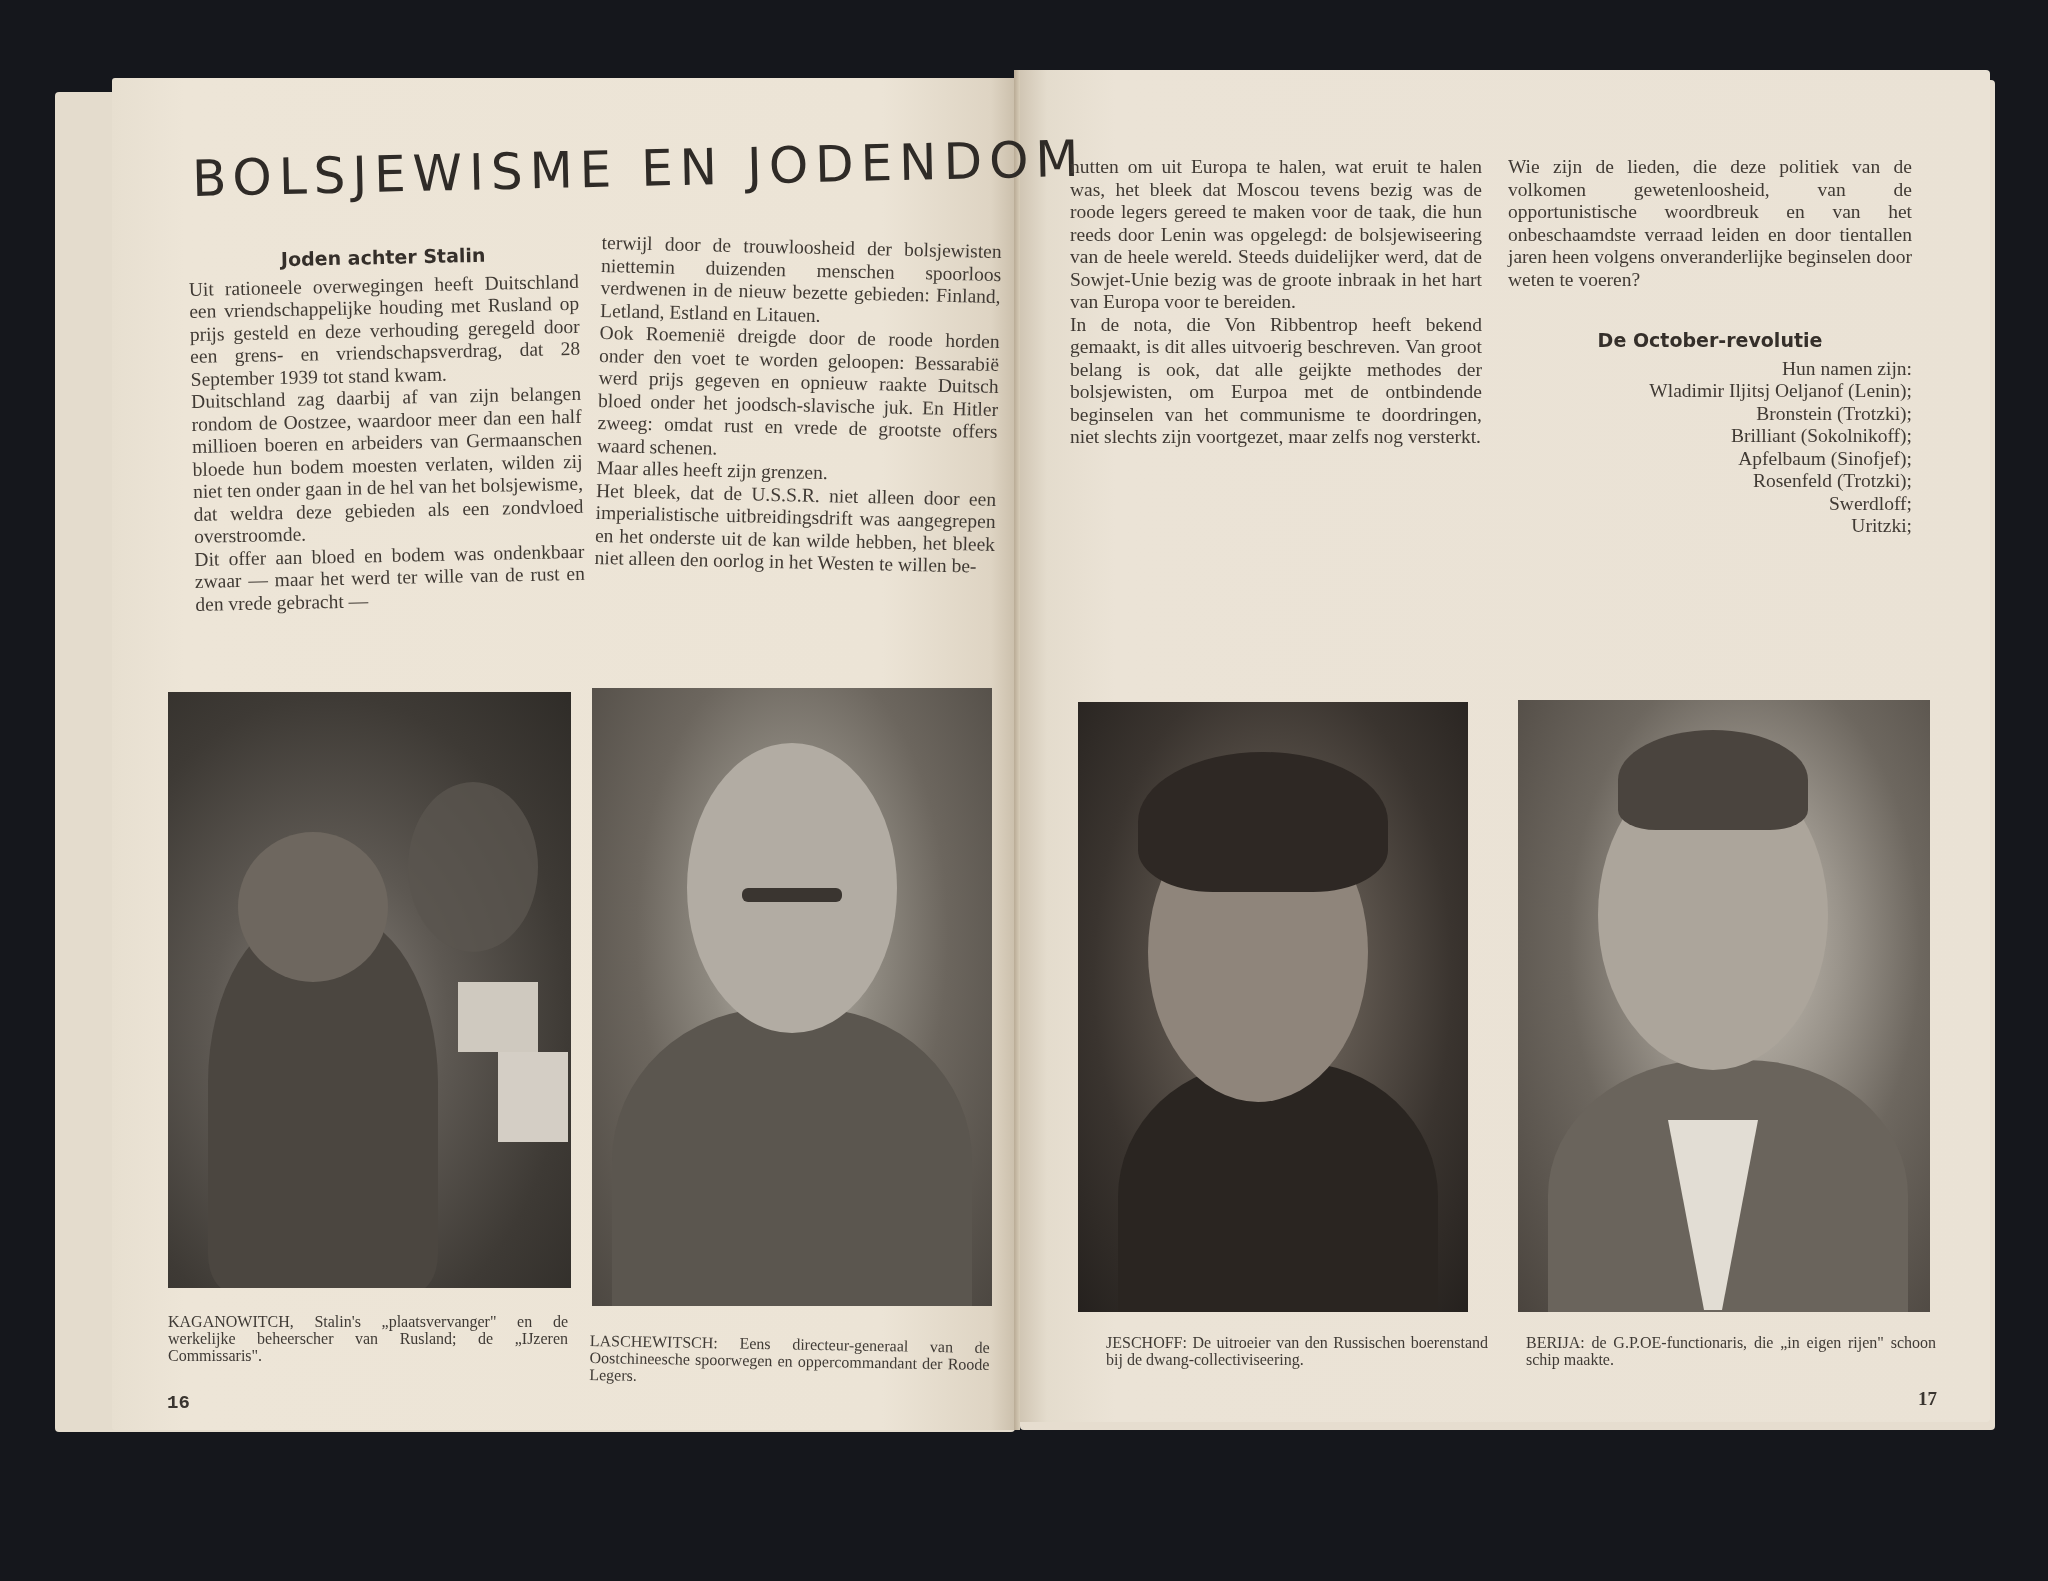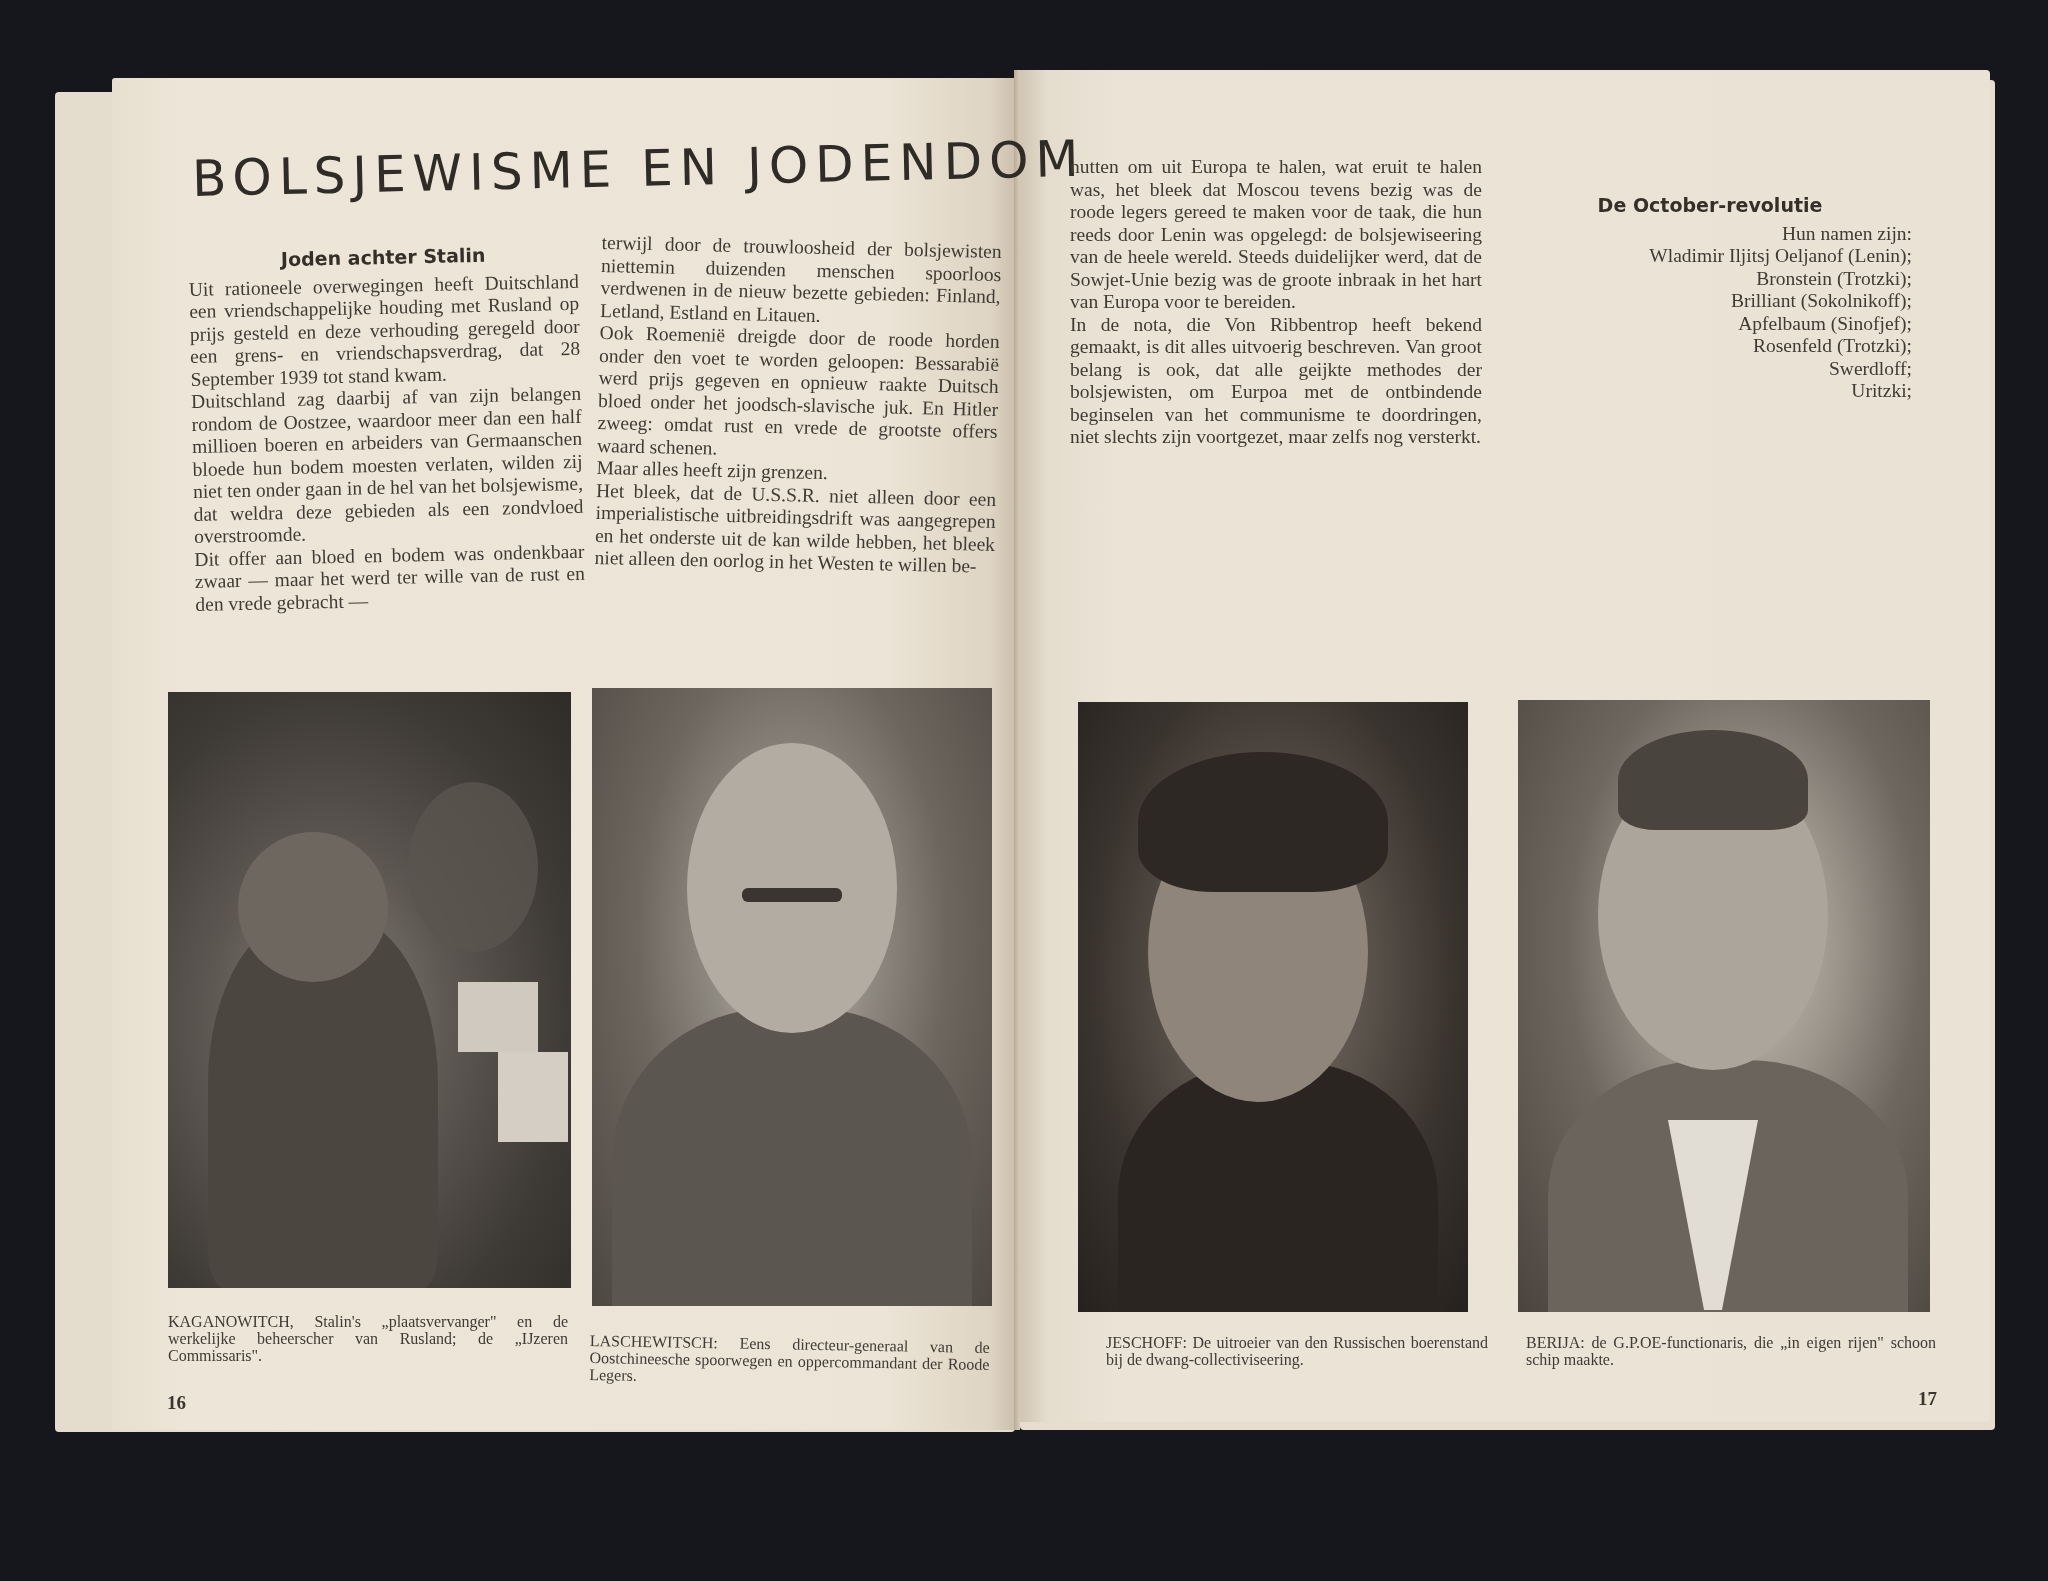--- a/index.html
+++ b/index.html
@@ -68,21 +68,21 @@
     .ph-4 { left: 1518px; top: 700px; width: 412px; height: 612px; background: radial-gradient(ellipse at 55% 40%, #c9c3b9 0%, #9a948b 30%, #6d675f 55%, #4a443e 100%); }
     .silhouette { position: absolute; border-radius: 50%; }
     .caption {
       position: absolute; font-size: 16px; line-height: 17px; color: #3f3a35; text-align: justify;
     }
     .cap-1 { left: 168px; top: 1313px; width: 400px; }
     .cap-2 { left: 590px; top: 1332px; width: 400px; transform: rotate(1deg); transform-origin: left top; }
     .cap-3 { left: 1082px; top: 1334px; width: 382px; margin-left: 24px; }
     .cap-4 { left: 1526px; top: 1334px; width: 410px; }
     .pagenum { position: absolute; font-size: 19px; font-weight: bold; color: #3a3530; }
-    .pn-16 { left: 167px; top: 1392px; }
+    .pn-16 { left: 167px; top: 1392px; font-family: Liberation Mono, monospace; }
     .pn-17 { left: 1918px; top: 1388px; }
   </style>
 </head>
 <body>
 
 <div class="stack-left"></div>
 <div class="stack-right"></div>
 
 <div class="page page-left"></div>
 <div class="page page-right"></div>
@@ -103,20 +103,21 @@
   <p>Maar alles heeft zijn grenzen.</p>
   <p>Het bleek, dat de U.S.S.R. niet alleen door een imperialistische uitbreidingsdrift was aangegrepen en het onderste uit de kan wilde hebben, het bleek niet alleen den oorlog in het Westen te willen be-</p>
 </div>
 
 <div class="col col-3">
   <p>nutten om uit Europa te halen, wat eruit te halen was, het bleek dat Moscou tevens bezig was de roode legers gereed te maken voor de taak, die hun reeds door Lenin was opgelegd: de bolsjewiseering van de heele wereld. Steeds duidelijker werd, dat de Sowjet-Unie bezig was de groote inbraak in het hart van Europa voor te bereiden.</p>
   <p>In de nota, die Von Ribbentrop heeft bekend gemaakt, is dit alles uitvoerig beschreven. Van groot belang is ook, dat alle geijkte methodes der bolsjewisten, om Eurpoa met de ontbindende beginselen van het communisme te doordringen, niet slechts zijn voortgezet, maar zelfs nog versterkt.</p>
 </div>
 
 <div class="col col-4">
+  <p>Wie zijn de lieden, die deze politiek van de volkomen gewetenloosheid, van de opportunistische woordbreuk en van het onbeschaamdste verraad leiden en door tientallen jaren heen volgens onveranderlijke beginselen door weten te voeren?</p>
   <div class="gap"></div>
   <h2 class="subhead">De October-revolutie</h2>
   <p class="list-line">Hun namen zijn:</p>
   <p class="list-line">Wladimir Iljitsj Oeljanof (Lenin);</p>
   <p class="list-line">Bronstein (Trotzki);</p>
   <p class="list-line">Brilliant (Sokolnikoff);</p>
   <p class="list-line">Apfelbaum (Sinofjef);</p>
   <p class="list-line">Rosenfeld (Trotzki);</p>
   <p class="list-line">Swerdloff;</p>
   <p class="list-line">Uritzki;</p>

